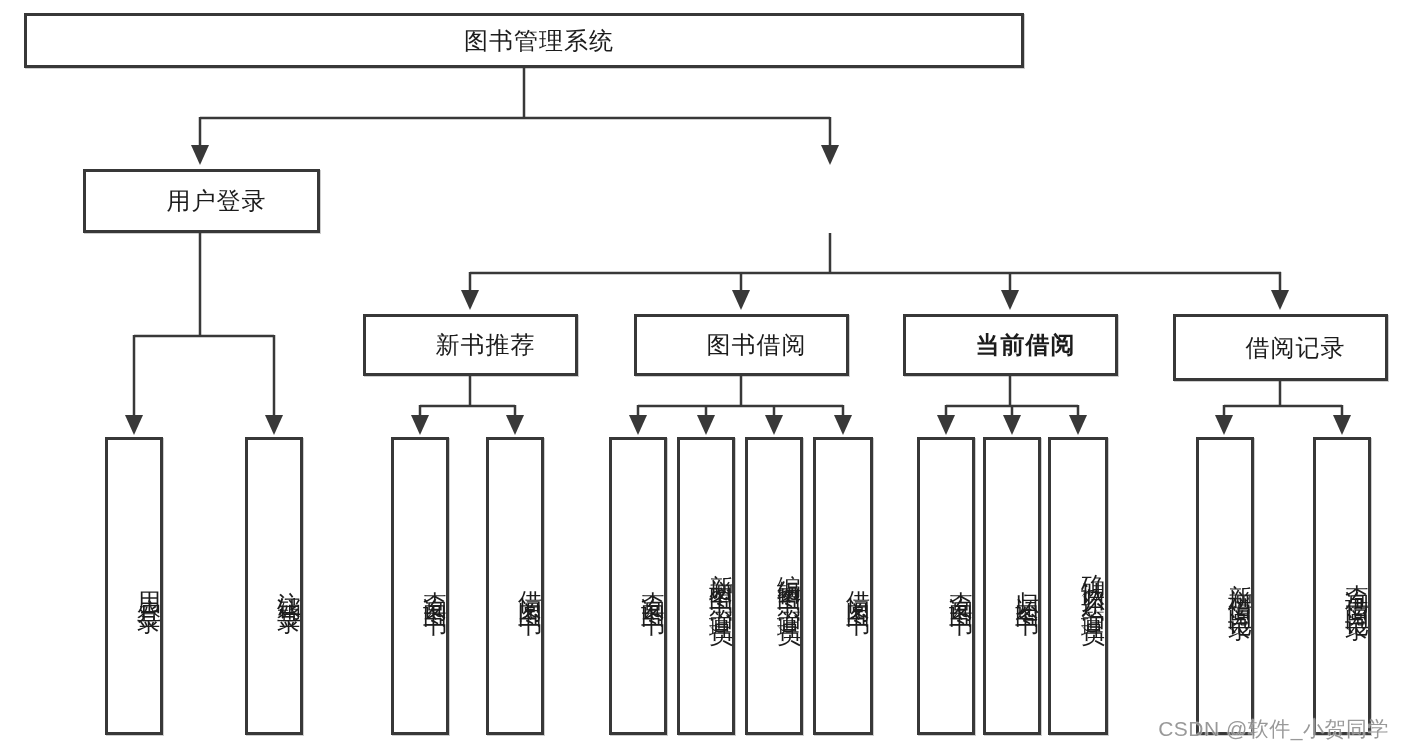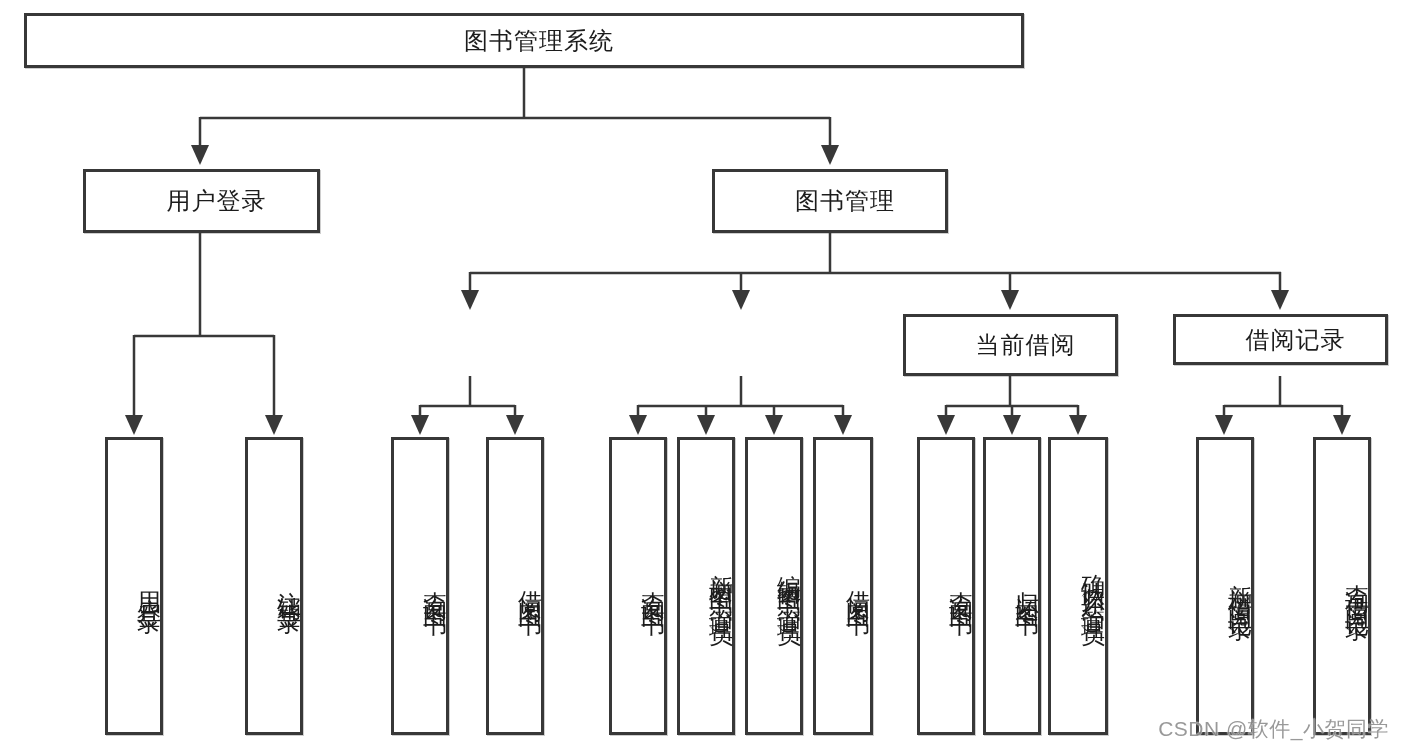--- a/index.html
+++ b/index.html
@@ -72,24 +72,25 @@
       <polygon points="1003,415 1021,415 1012,435"></polygon>
       <polygon points="1069,415 1087,415 1078,435"></polygon>
       <polygon points="1215,415 1233,415 1224,435"></polygon>
       <polygon points="1333,415 1351,415 1342,435"></polygon>
     </g>
   </svg>
 
   <div class="node hbox" style="left:24px;top:13px;width:1000px;height:55px;">图书管理系统</div>
 
   <div class="node hbox" style="left:83px;top:169px;width:237px;height:64px;">用户登录</div>
-  <div class="node hbox" style="left:712px;top:169px;width:236px;height:64px;">图书管理</div>
 
-  <div class="node hbox" style="left:903px;top:314px;width:215px;height:62px;">当前借阅</div>
-  <div class="node hbox" style="left:1173px;top:314px;width:215px;height:51px;text-align:right;">借阅记录</div>
+  <div class="node hbox" style="left:363px;top:314px;width:215px;height:62px;">新书推荐</div>
+  <div class="node hbox" style="left:634px;top:314px;width:215px;height:62px;">图书借阅</div>
+  <div class="node hbox" style="left:903px;top:314px;width:215px;height:62px;font-weight:bold;">当前借阅</div>
+  <div class="node hbox" style="left:1173px;top:314px;width:215px;height:67px;text-align:right;">借阅记录</div>
 
   <div class="node vbox" style="left:105px;top:437px;width:58px;height:298px;">
     <span>用户登录</span>
     </div>
   <div class="node vbox" style="left:245px;top:437px;width:58px;height:298px;">
     <span>注销登录</span>
     </div>
 
   <div class="node vbox" style="left:391px;top:437px;width:58px;height:298px;">
     <span>查询图书</span>

